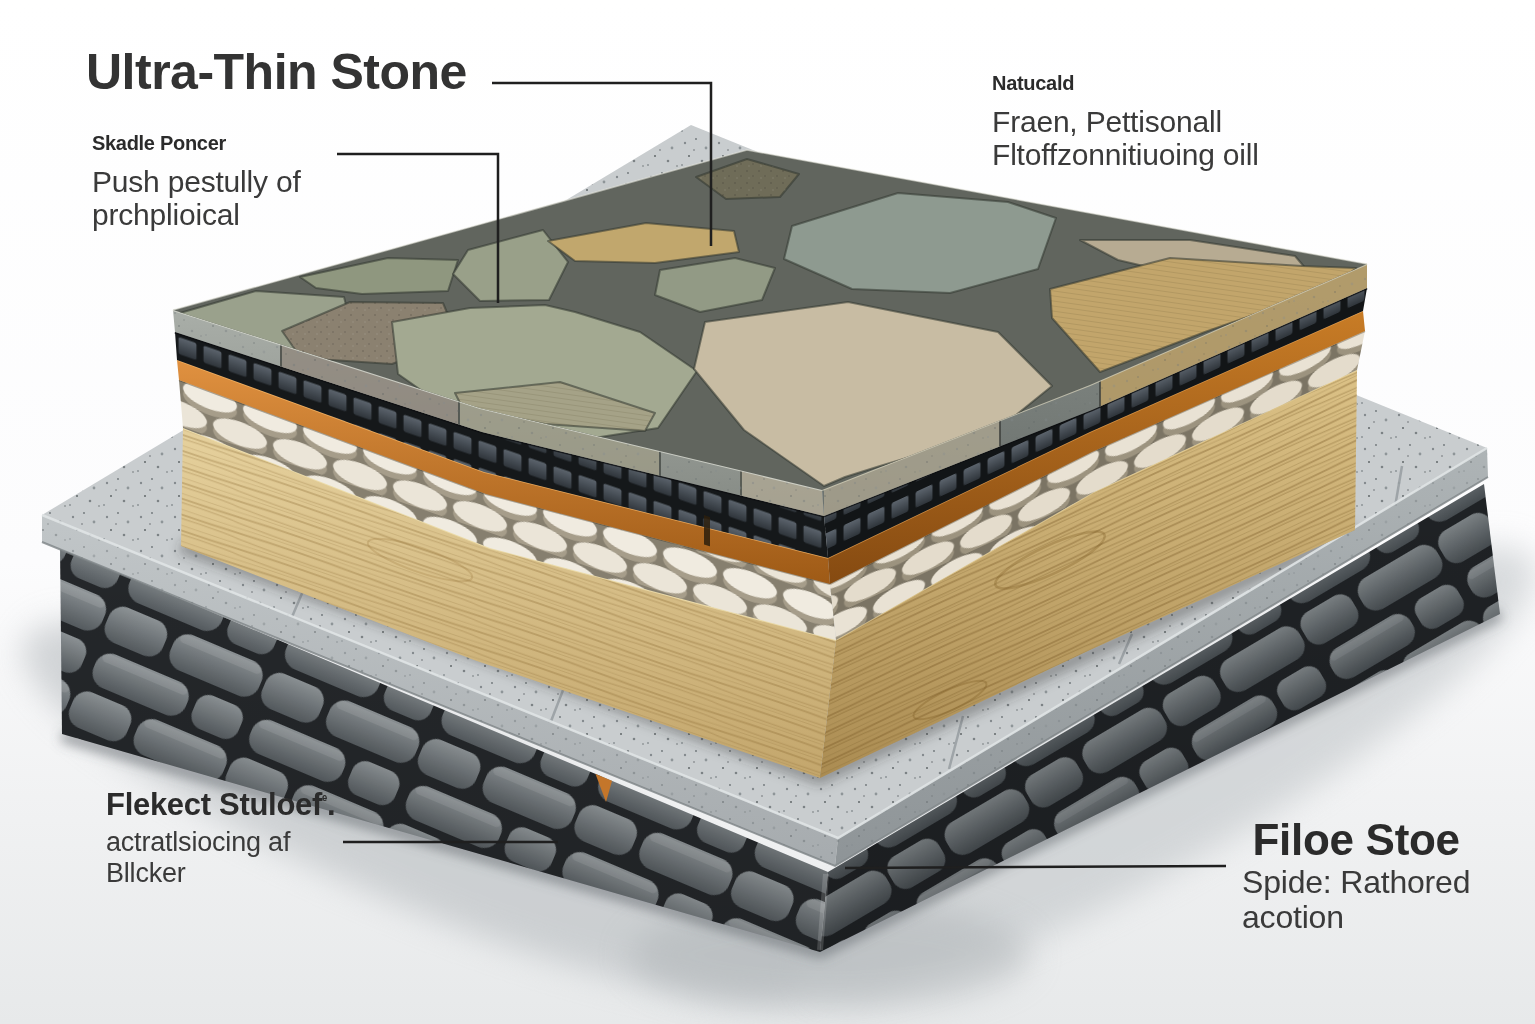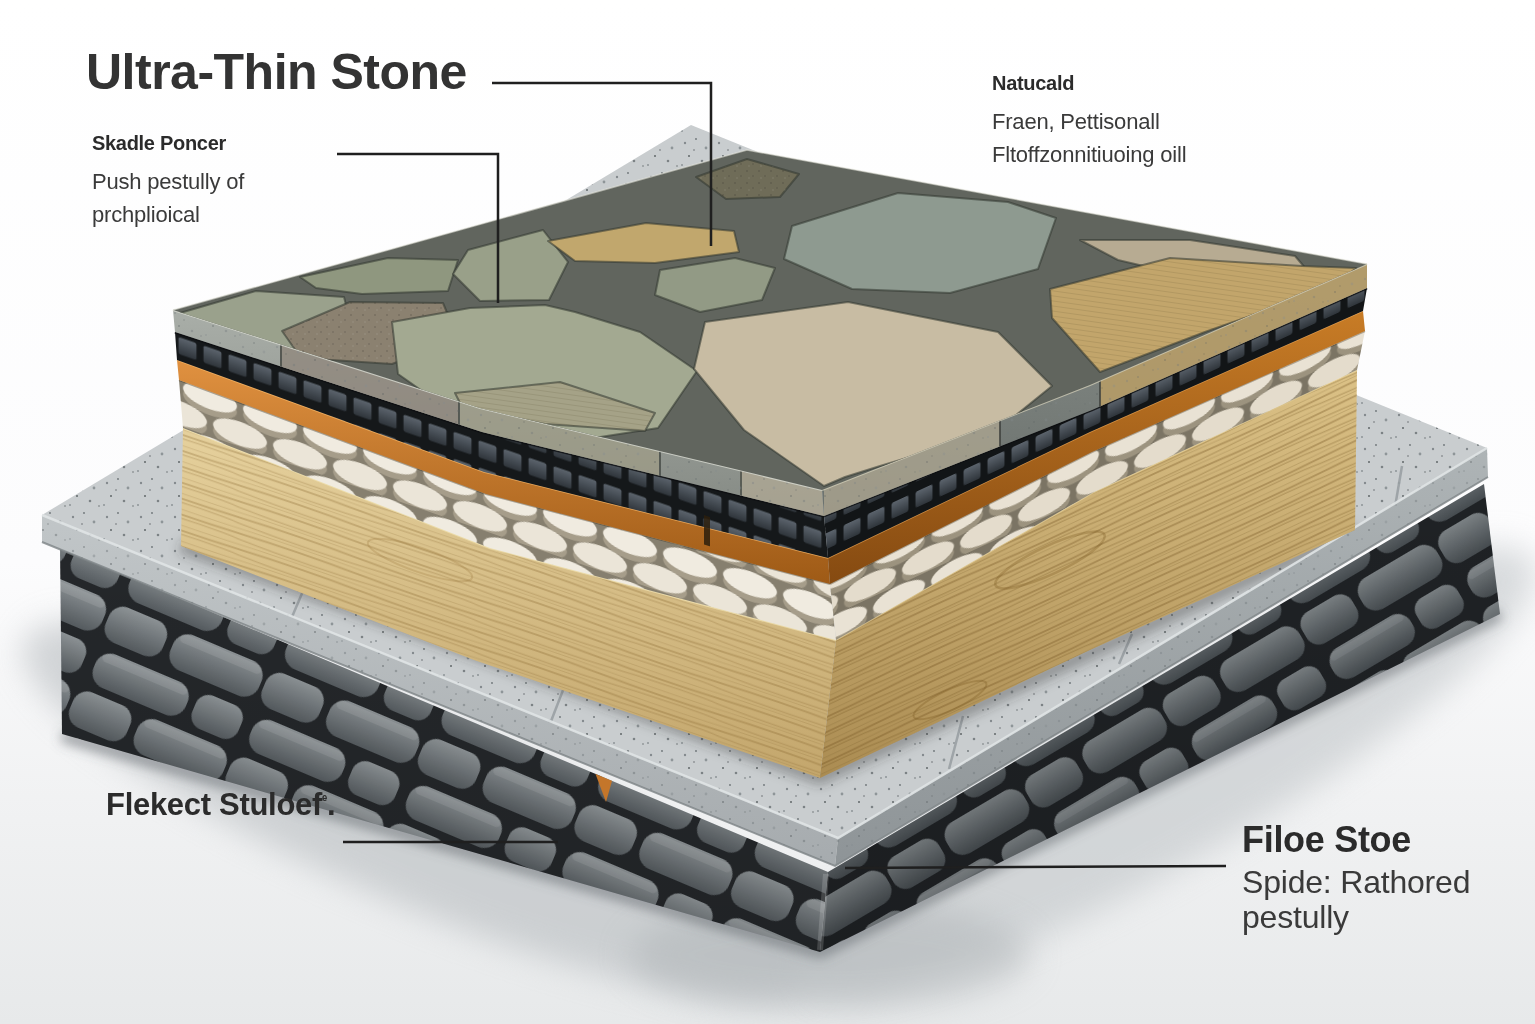--- a/index.html
+++ b/index.html
@@ -1,33 +1,33 @@
 <!DOCTYPE html>
 <html><head>
 <meta charset="utf-8">
 <style>
   html,body{margin:0;padding:0;background:#ffffff;}
   #page{position:relative;width:1535px;height:1024px;overflow:hidden;
         font-family:"Liberation Sans",sans-serif;background:#c4b5fd;}
   #scene{position:absolute;left:0;top:0;}
   .lbl{position:absolute;color:#303030;}
   .lbl .hd{font-weight:700;color:#2b2b2b;font-size:20px;line-height:34px;letter-spacing:-0.3px;margin:0;}
-  .lbl .ln{font-size:22px;line-height:33px;color:#3a3a3a;letter-spacing:-0.2px;}
+  .lbl .ln{font-size:30px;line-height:33px;color:#3a3a3a;letter-spacing:-0.2px;}
   .lbl .body{margin-top:5px;}
   #title-block{left:86px;top:44px;}
   #title-block .ttl{font-size:50px;font-weight:700;color:#333333;letter-spacing:-0.5px;line-height:56px;}
   #skadle-block{left:92px;top:126px;}
   #natucald-block{left:992px;top:66px;}
   #natemd-block{left:1263px;top:66px;}
   #flekect-block{left:106px;top:782px;}
   #flekect-block .hd{font-size:31px;}
   #flekect-block .ln{font-size:27px;line-height:31px;}
   #flekect-block sup{font-size:14px;vertical-align:super;}
   #filoe-block{left:1242px;top:820px;}
-  #filoe-block .hd{font-size:36px;line-height:40px;}
+  #filoe-block .hd{font-size:44px;line-height:40px;text-align:center;}
   #filoe-block .ln{font-size:32px;line-height:35px;}
 </style>
 </head>
 <body>
 
 <div id="page">
 
 <svg id="scene" width="1535" height="1024" viewBox="0 0 1535 1024">
   <defs>
     <linearGradient id="bgGrad" x1="0" y1="0" x2="0" y2="1">
@@ -345,23 +345,27 @@
   <div class="hd">Natucald</div>
   <div class="body">
     <div class="ln">Fraen, Pettisonall</div>
     <div class="ln">Fltoffzonnitiuoing oill</div>
   </div>
 </div>
 
 
 <div class="lbl" id="flekect-block">
   <div class="hd"><span>Flekect Stuloef</span><sup>ᵉ</sup><span>.</span></div>
+  <div class="body">
+    <div class="ln">actratlsiocing af</div>
+    <div class="ln">Bllcker</div>
+  </div>
 </div>
 
 <div class="lbl" id="filoe-block">
   <div class="hd">Filoe Stoe</div>
   <div class="body">
     <div class="ln">Spide: Rathored</div>
-    <div class="ln">pestully</div>
+    <div class="ln">acotion</div>
   </div>
 </div>
 
 </div>
 
 </body></html>

